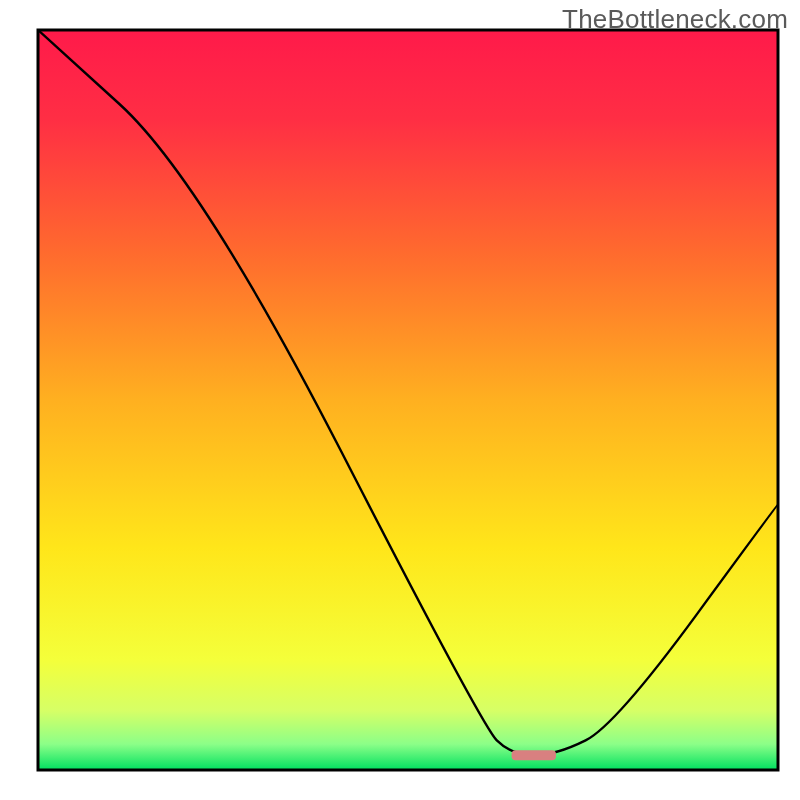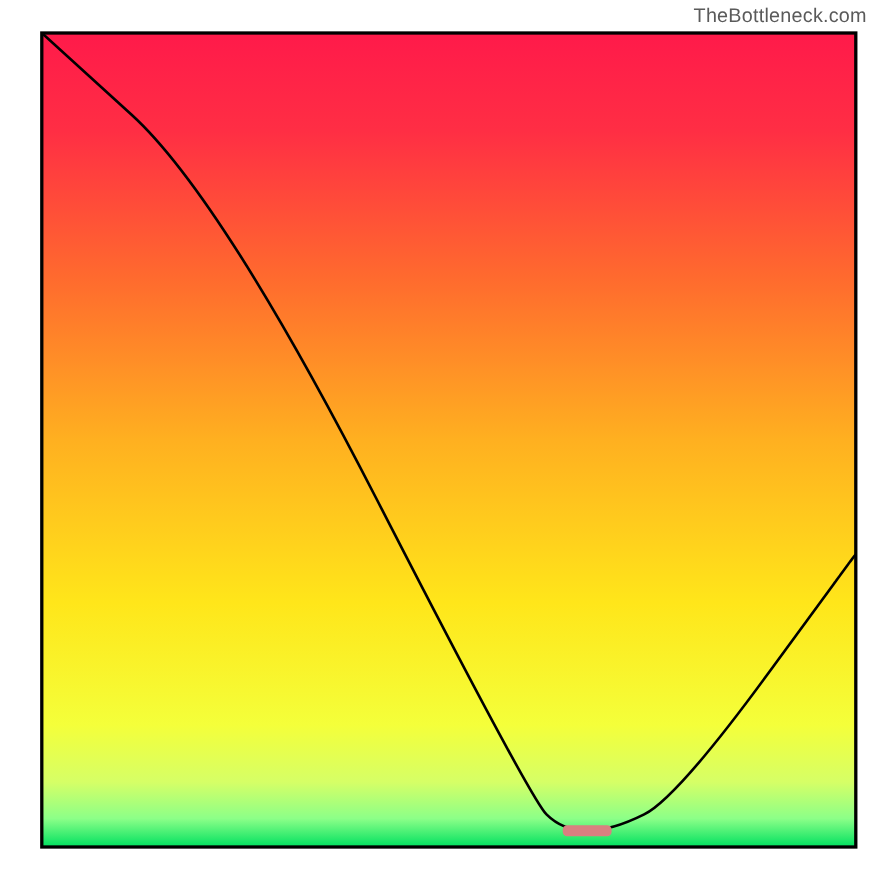--- a/index.html
+++ b/index.html
@@ -12,21 +12,21 @@
   }
   .wrap {
     position: relative;
     width: 800px;
     height: 800px;
   }
   .watermark {
     position: absolute;
     top: 4px;
     right: 12px;
-    font-size: 18px;
+    font-size: 26px;
     font-weight: 500;
     color: #5a5a5a;
     letter-spacing: 0.2px;
     z-index: 10;
   }
   svg {
     display: block;
   }
 </style>
 </head>

